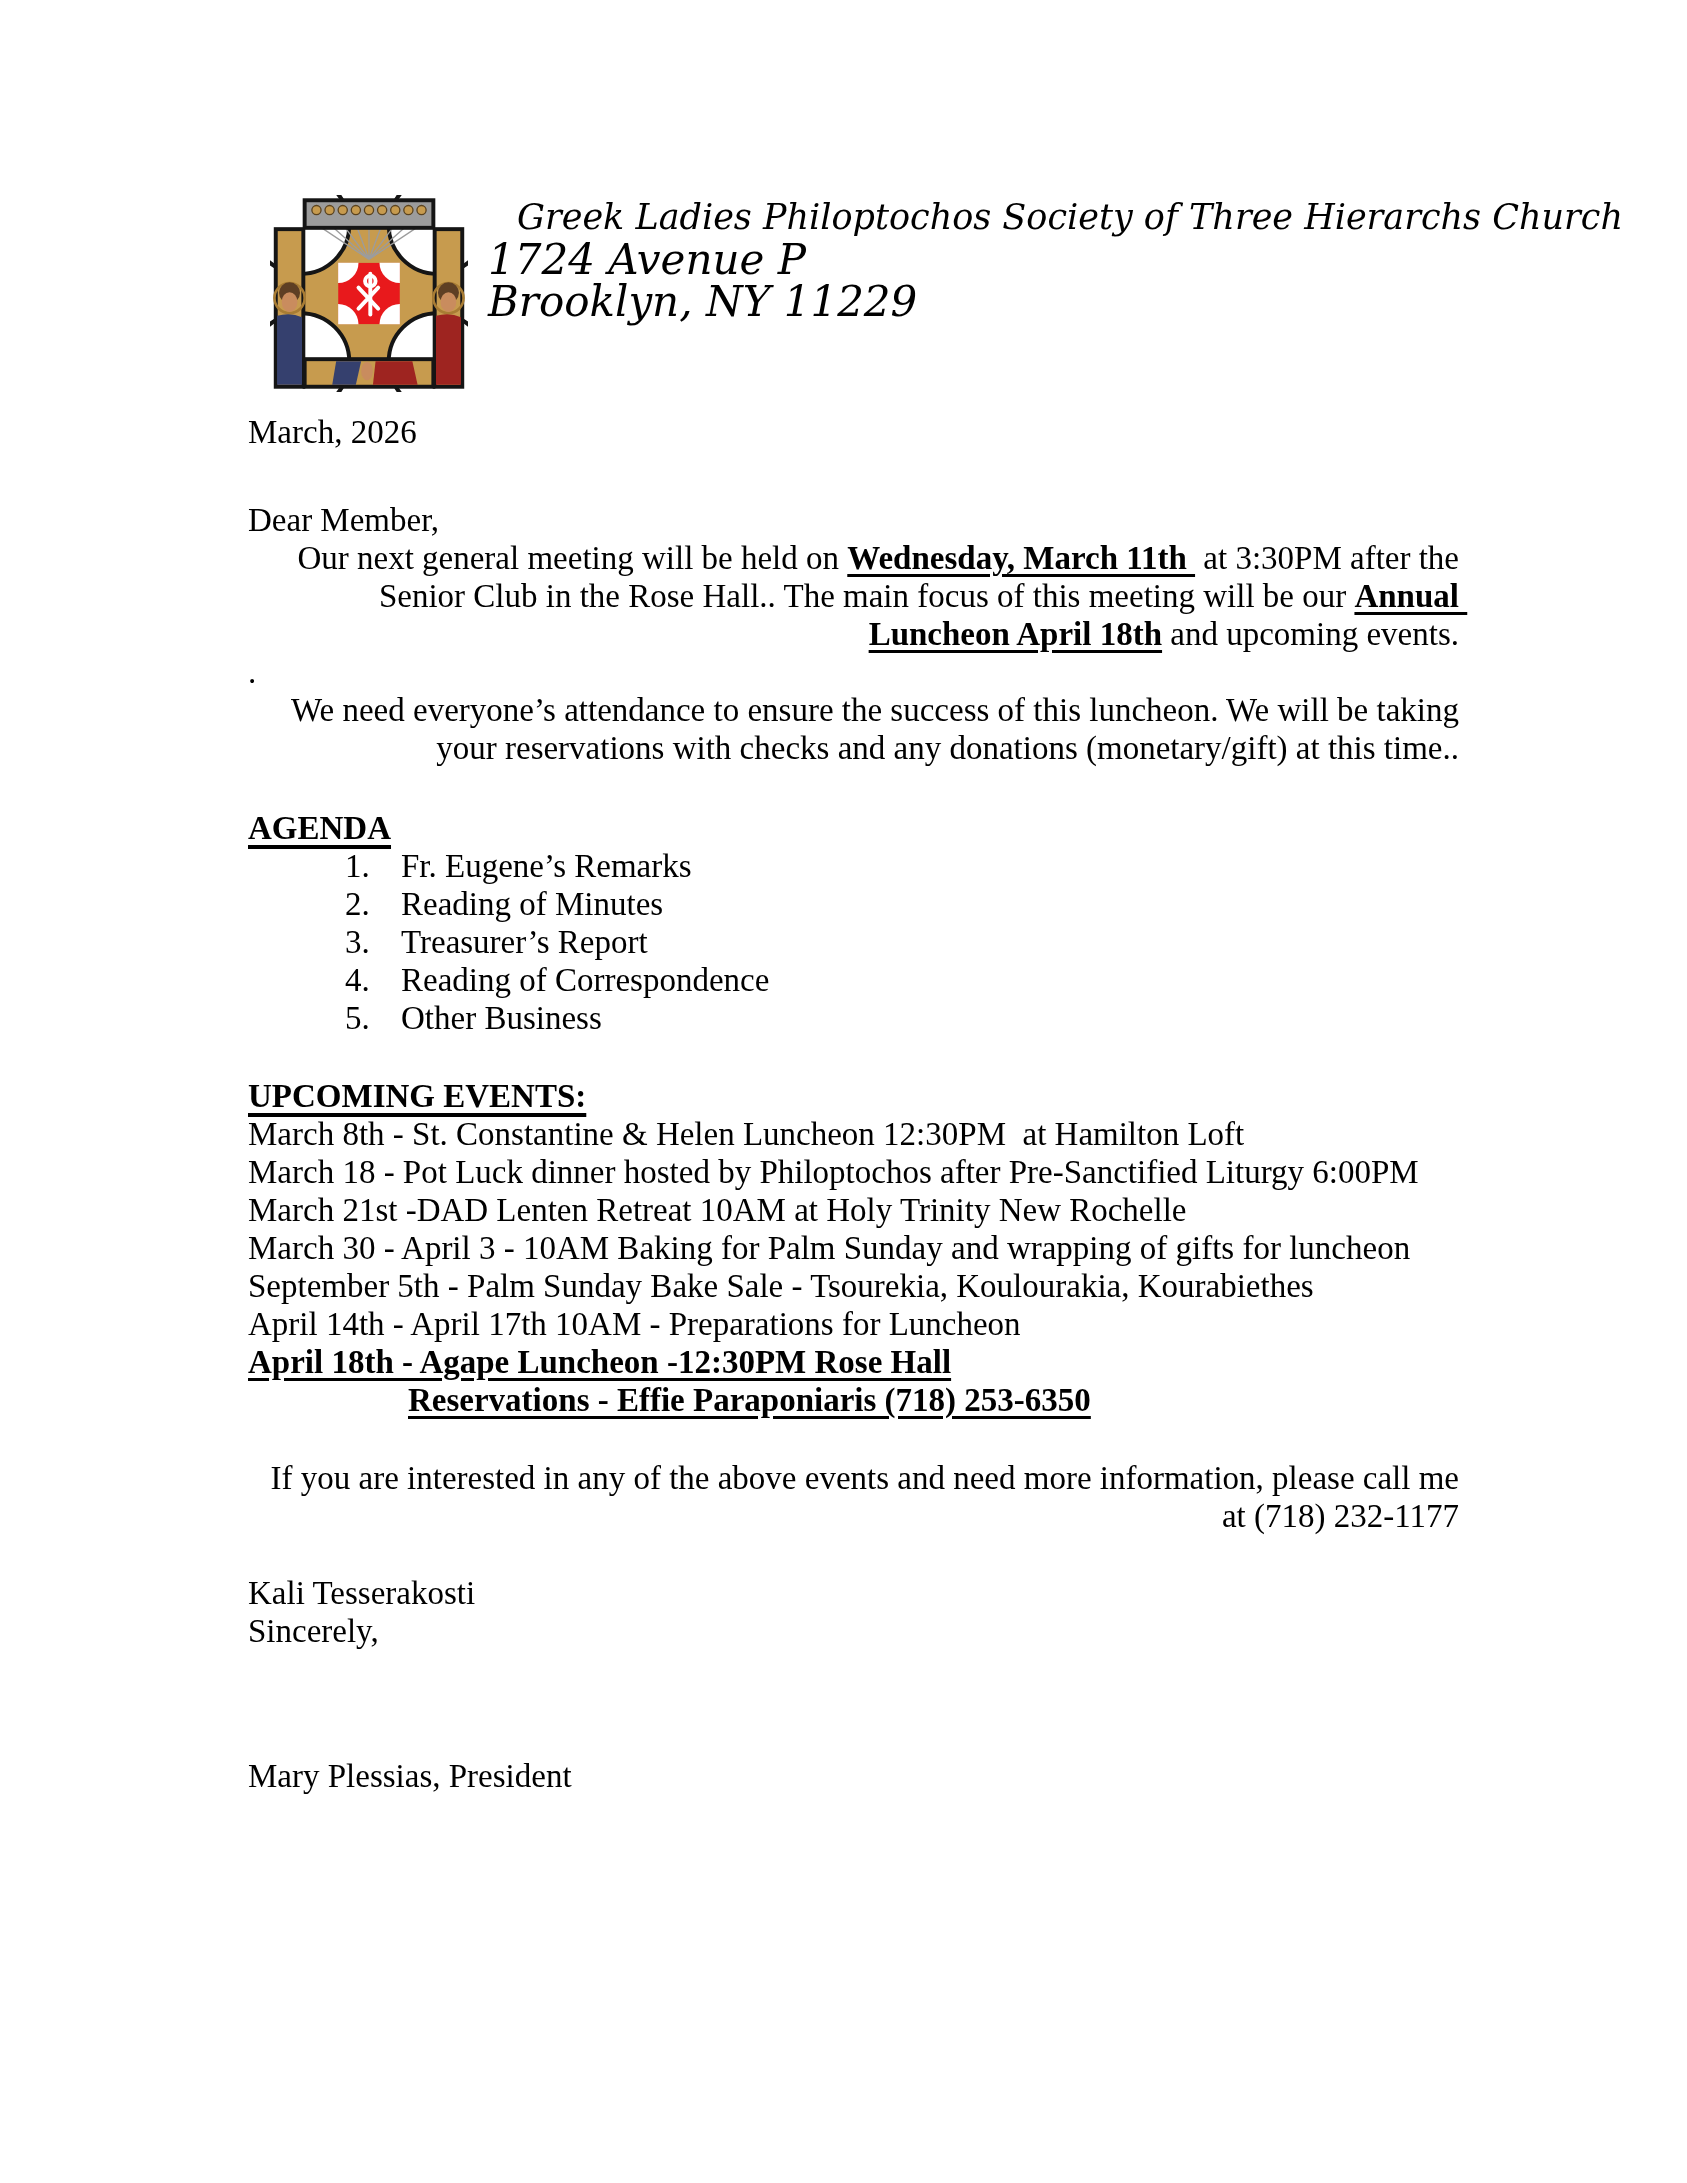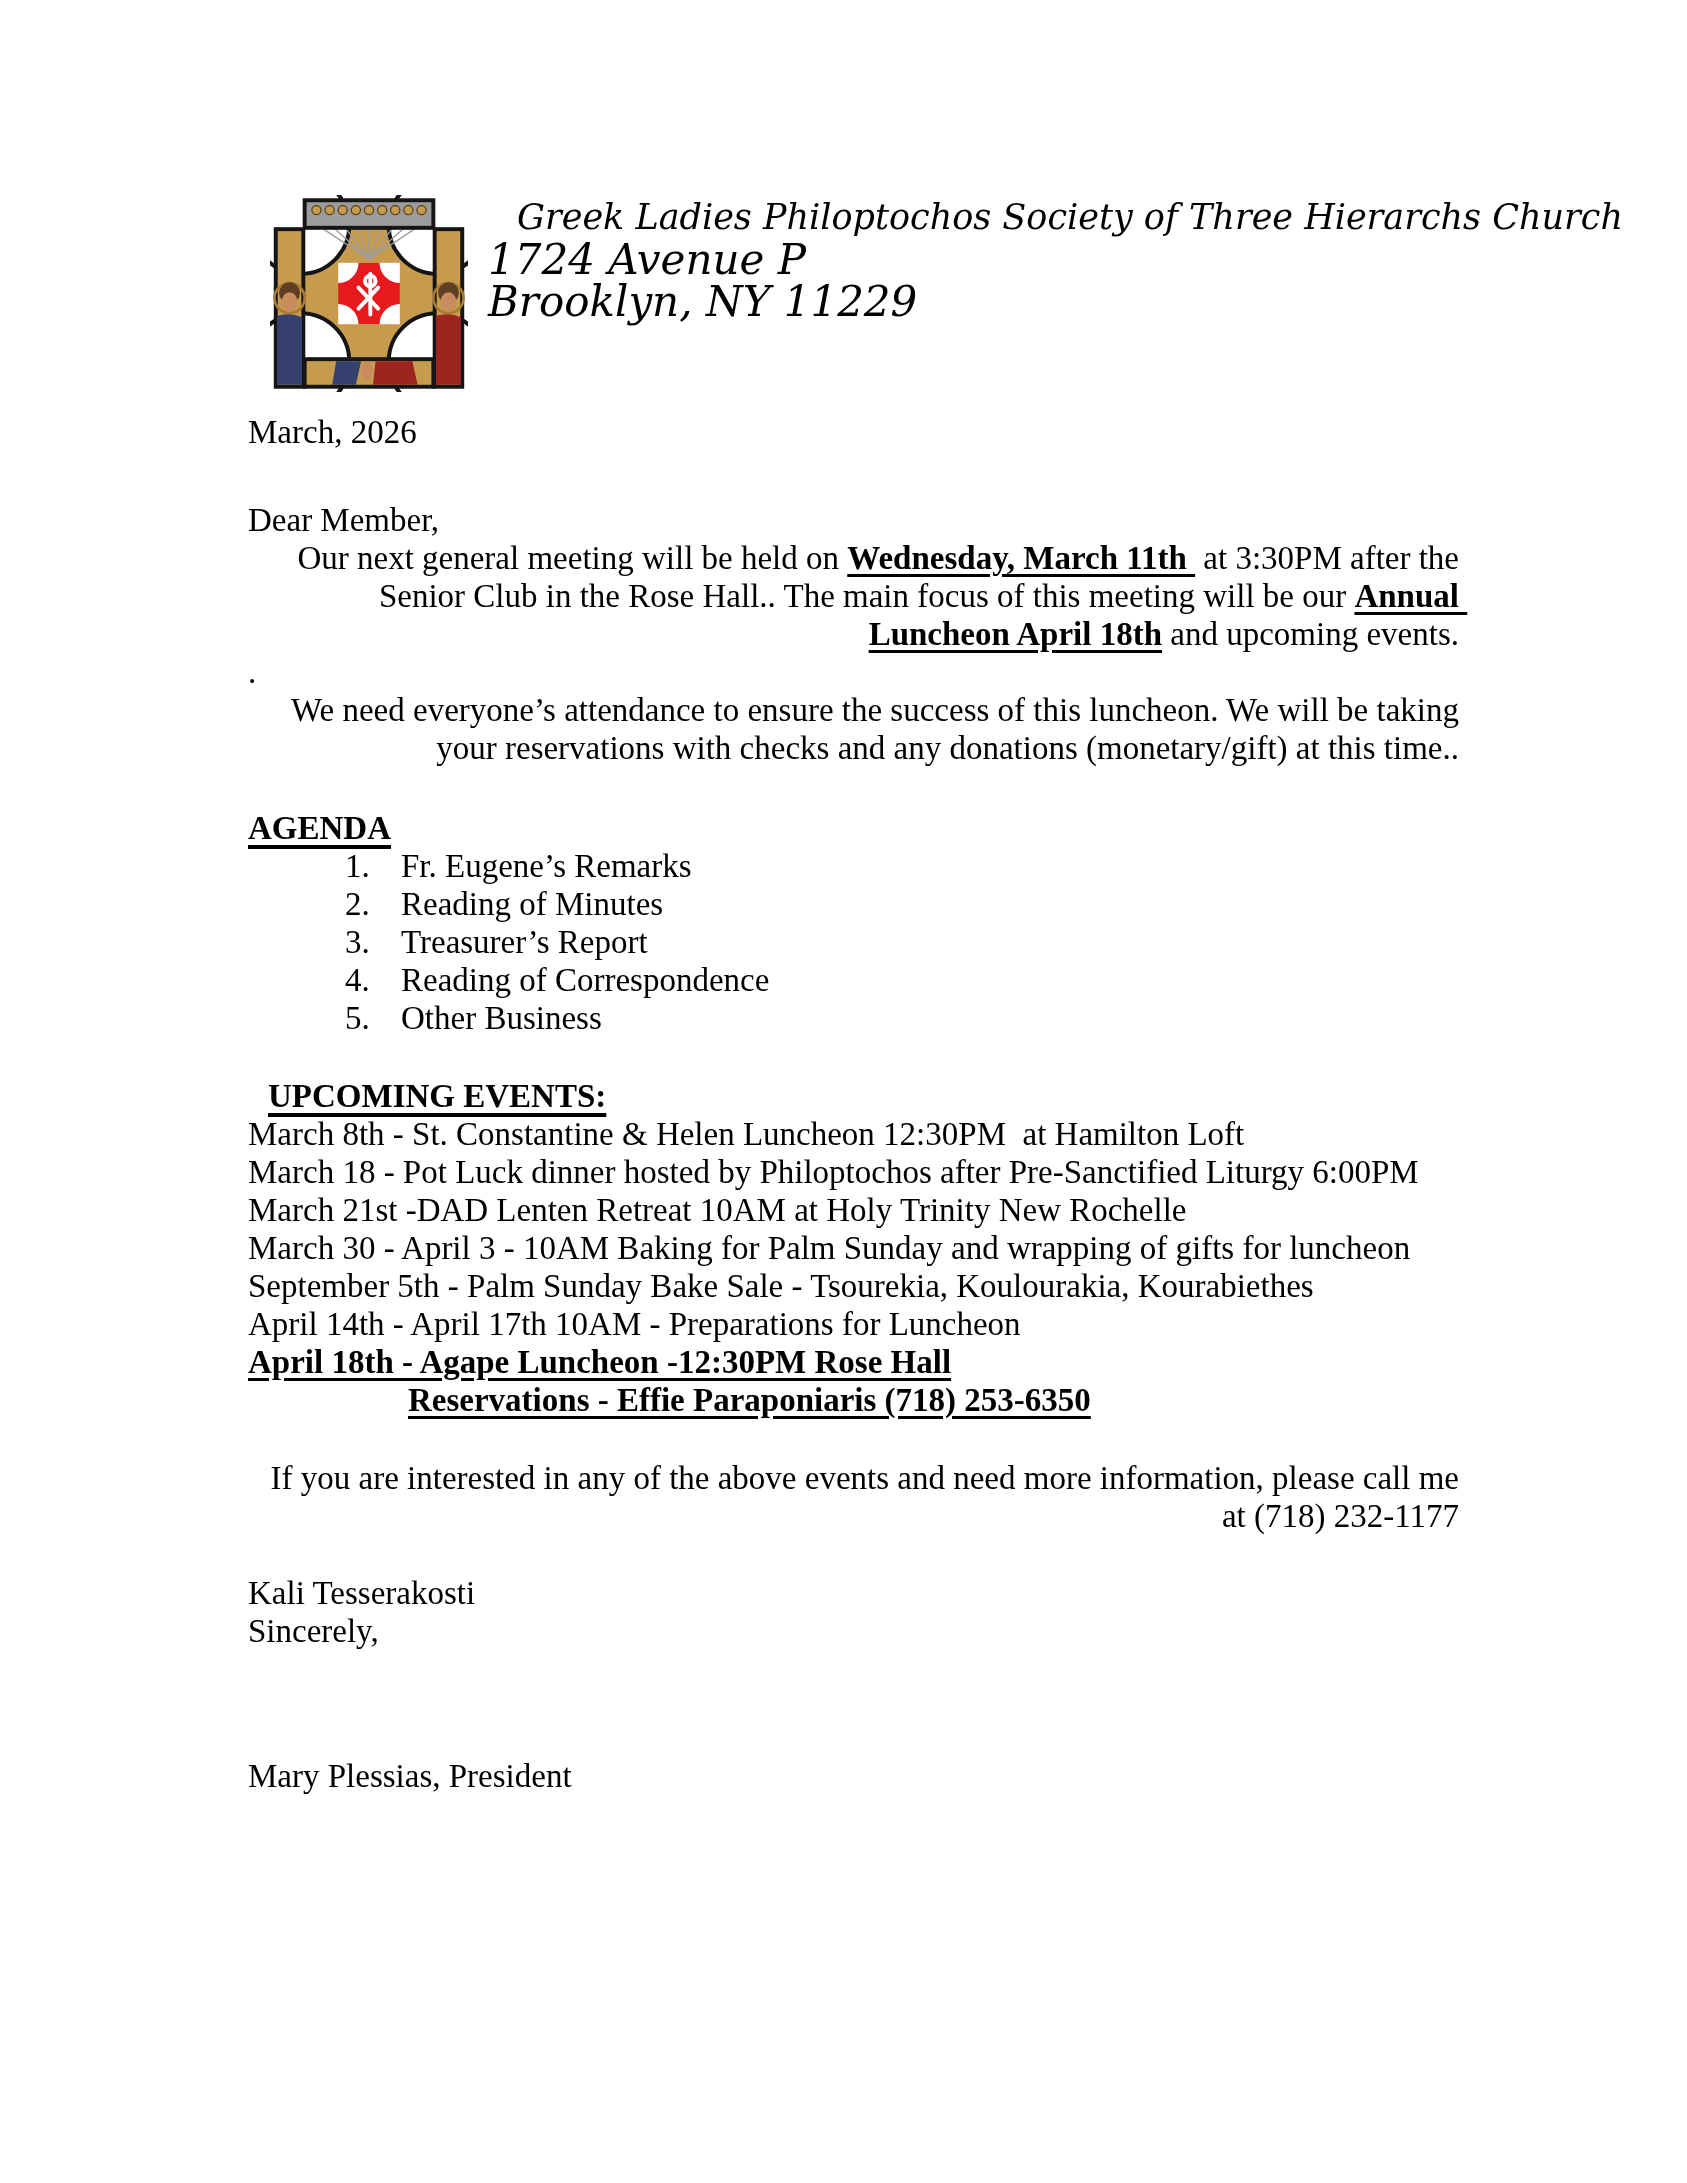--- a/index.html
+++ b/index.html
@@ -21,21 +21,21 @@
   .lh-text{margin-left:20px; font-family:"DejaVu Serif", serif; font-style:italic;}
   .org-name{font-size:35px; line-height:44px; margin-left:29px; white-space:nowrap;font-style:italic;}
   .lh-address{font-size:42px; line-height:42px;}
   
   .content{position:absolute; left:248px; top:413px; width:1211px;}
   p{margin:0;text-align:right;}
   [data-bind]{white-space:pre-wrap;}
   .line{min-height:38px;}
   .salutation{margin-top:50px;}
   .heading{margin-top:42px; font-weight:bold;}
-  .events-heading{margin-top:40px;margin-left:20px;}
+  .events-heading{margin-top:40px;}
   .hu{text-decoration:underline; text-decoration-thickness:4px; text-underline-offset:6px;}
   .bu{font-weight:bold; text-decoration:underline; text-decoration-thickness:3.3px; text-underline-offset:5.3px;}
   .agenda-item{display:flex; padding-left:97px;}
   .agenda-item .num{width:56px; flex:none;}
   .reservations{padding-left:160px;}
   .closing-para{margin-top:40px;}
   .kali{margin-top:39px;}
   .signature{margin-top:107px;}
   
   .f-gold{fill:var(--logo-gold);}

